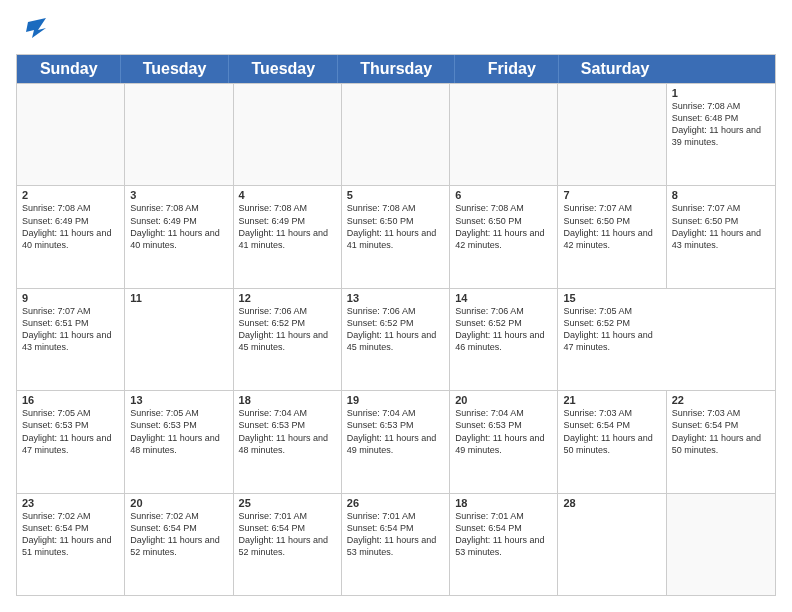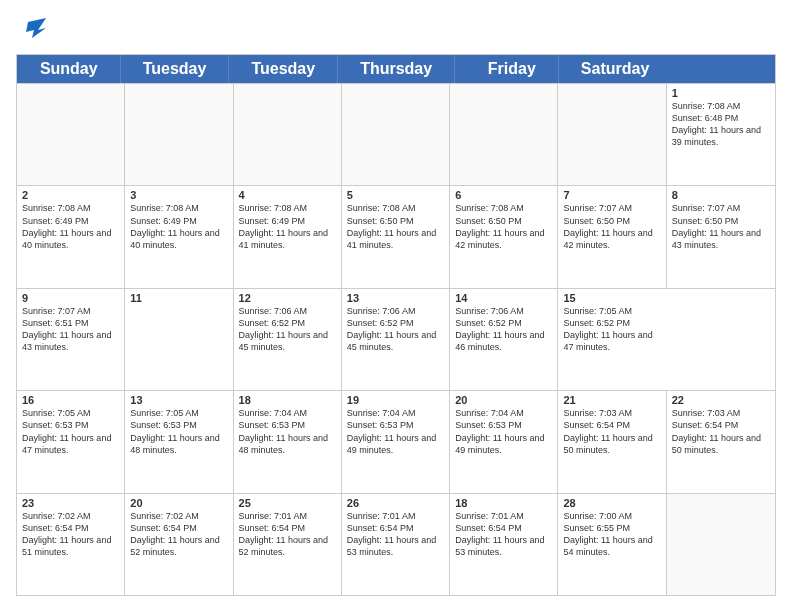--- a/index.html
+++ b/index.html
@@ -302,21 +302,18 @@
 Daylight: 11 hours and 53 minutes.</div>
           </div>
           <div class="cal-cell">
             <span class="day-num">18</span>
             <div class="day-info">Sunrise: 7:01 AM
 Sunset: 6:54 PM
 Daylight: 11 hours and 53 minutes.</div>
           </div>
           <div class="cal-cell">
             <span class="day-num">28</span>
-            <div class="day-info">Sunrise: 7:00 AM
-Sunset: 6:55 PM
-Daylight: 11 hours and 54 minutes.</div>
           </div>
           <div class="cal-cell empty"></div>
         </div>
       </div>
   </div>
 </div>
 
 </body></html>

